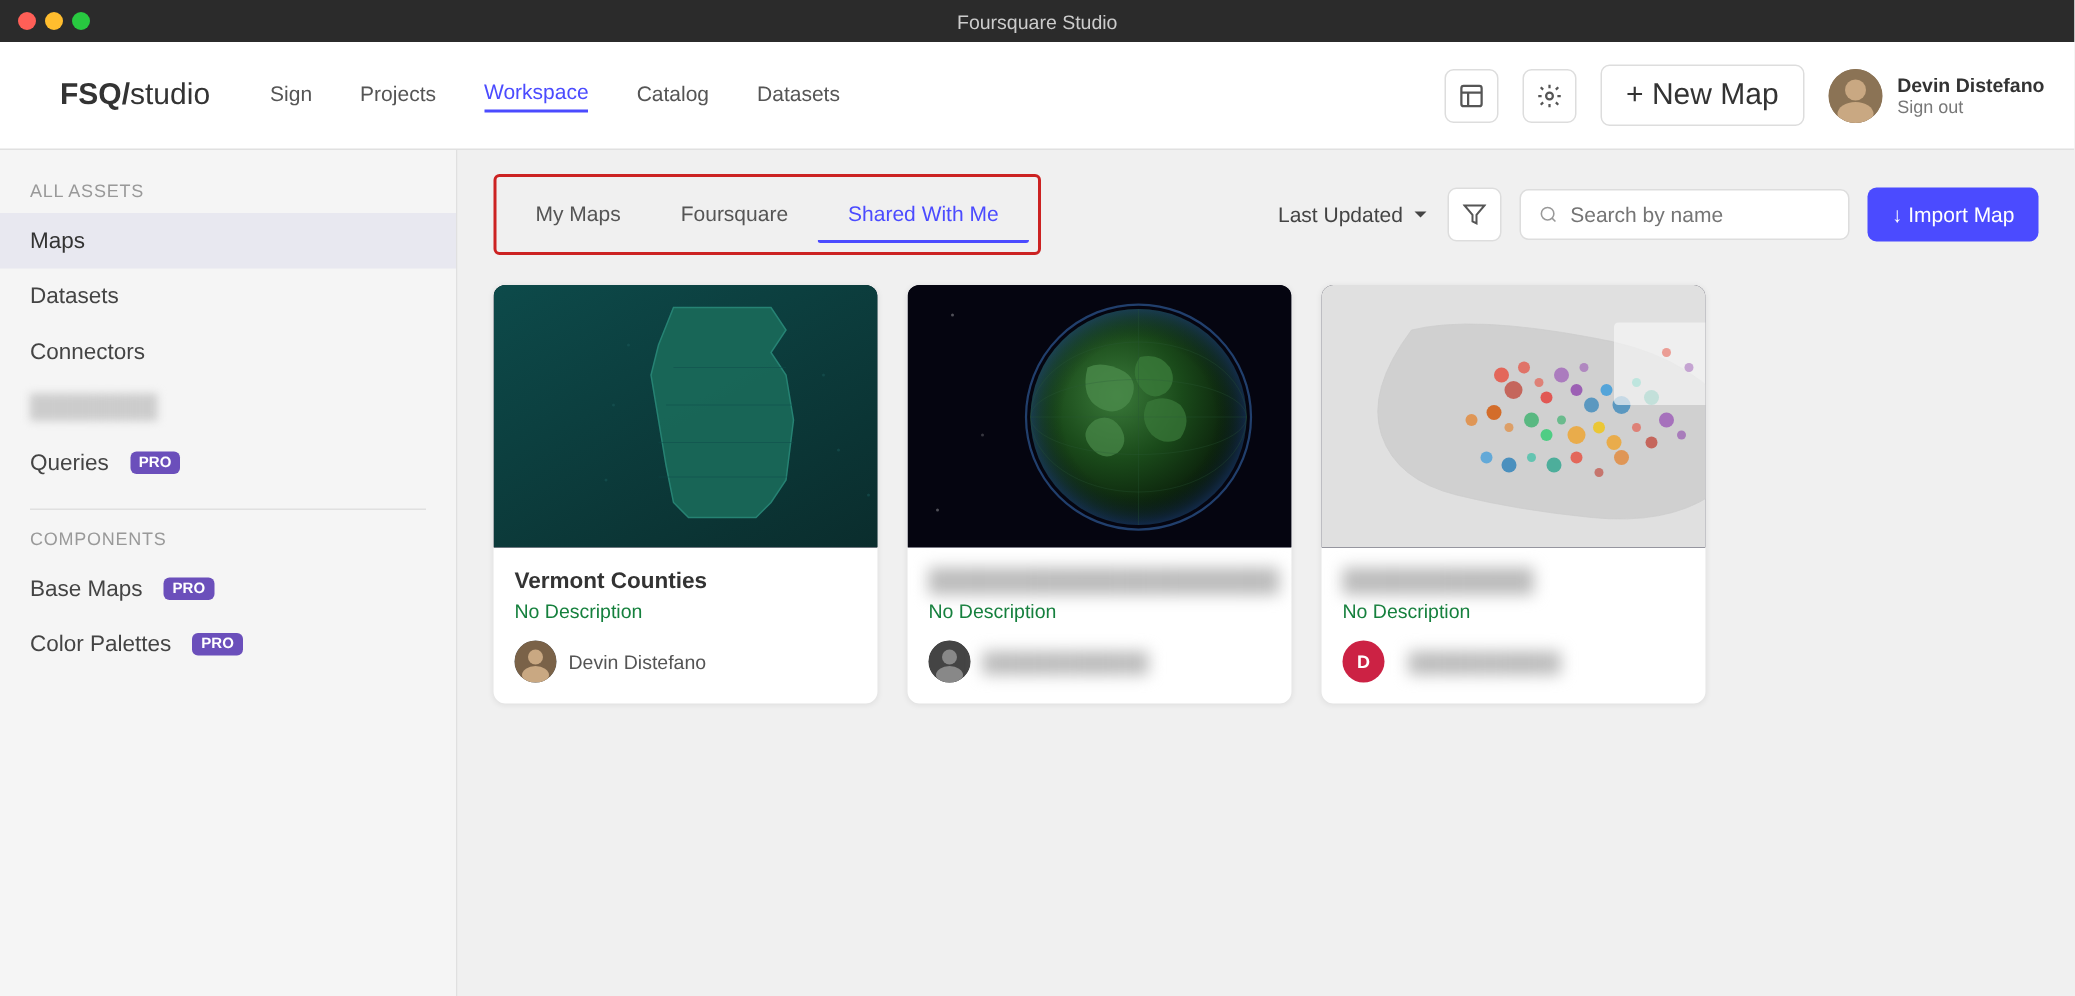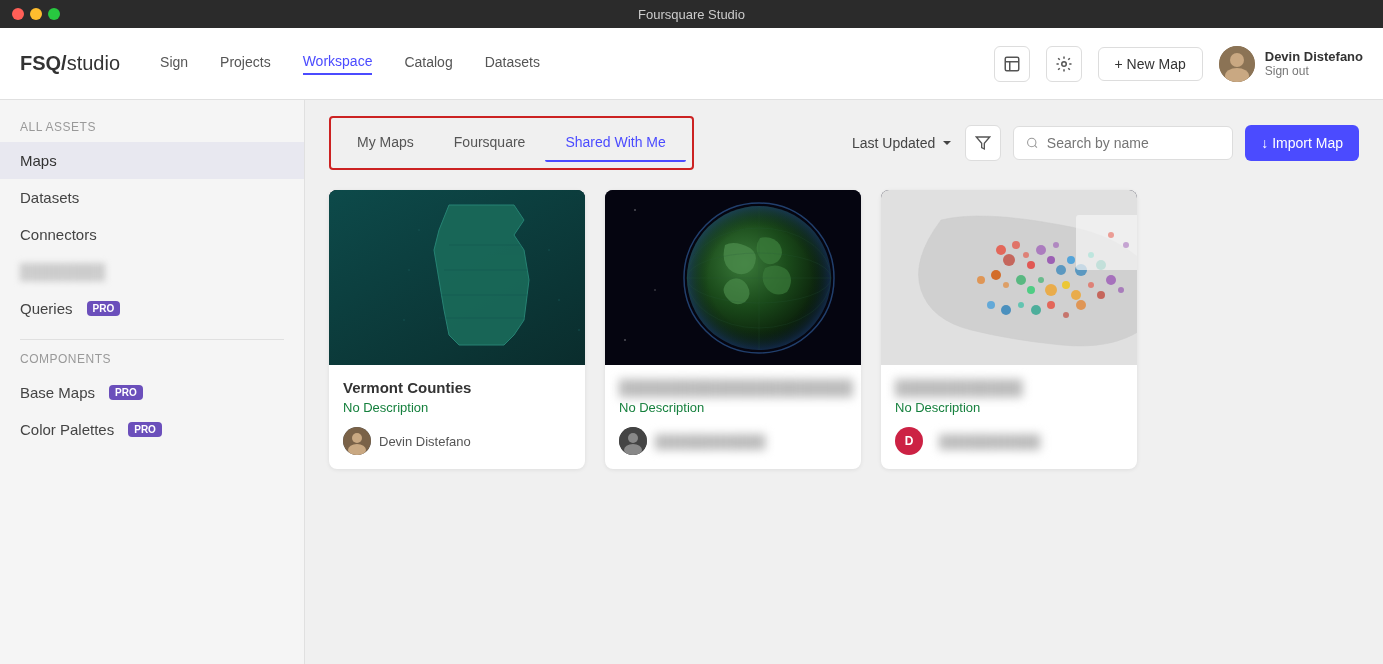--- a/index.html
+++ b/index.html
@@ -30,20 +30,21 @@
       padding: 0 20px;
       border-bottom: 1px solid #e0e0e0;
       gap: 0;
     }
     .logo {
       font-size: 20px;
       font-weight: 700;
       color: #333;
       margin-right: 40px;
       white-space: nowrap;
+      margin-left: 20px;
     }
     .logo span { font-weight: 300; }
     .nav-links { display: flex; gap: 32px; align-items: center; flex: 1; }
     .nav-link {
       font-size: 14px;
       color: #555;
       text-decoration: none;
       padding-bottom: 4px;
       cursor: pointer;
     }
@@ -60,21 +61,21 @@
       display: flex; align-items: center; justify-content: center;
       cursor: pointer;
       font-size: 16px;
       color: #555;
     }
     .new-map-btn {
       background: #fff;
       border: 1px solid #ddd;
       border-radius: 6px;
       padding: 8px 16px;
-      font-size: 14px;
+      font-size: 20px;
       cursor: pointer;
       display: flex; align-items: center; gap: 6px;
       color: #333;
       font-weight: 500;
     }
     .user-section { display: flex; align-items: center; gap: 10px; }
     .avatar-img {
       width: 36px; height: 36px; border-radius: 50%;
       background: #8B7355;
       display: flex; align-items: center; justify-content: center;

